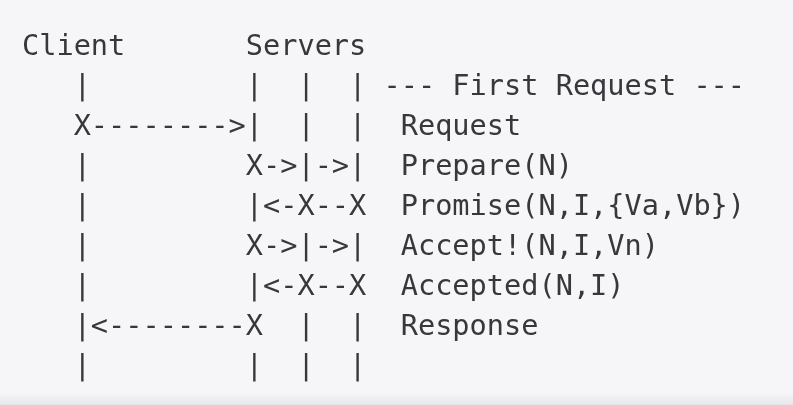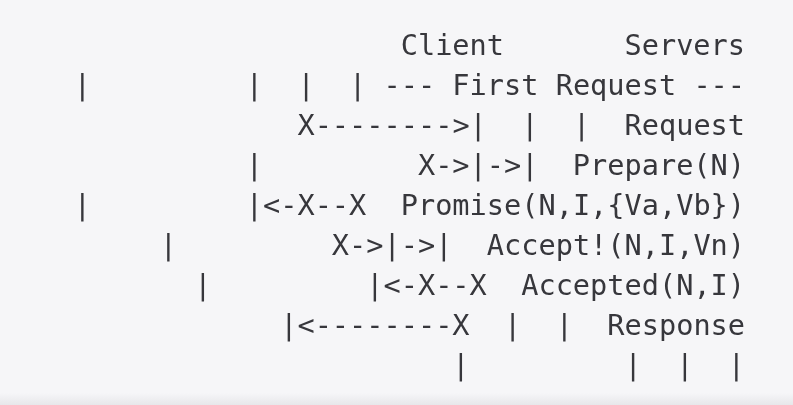--- a/index.html
+++ b/index.html
@@ -28,21 +28,20 @@
     font-family: "DejaVu Sans Mono", "Liberation Mono", monospace;
     font-size: 28.6px;
     line-height: 40px;
     color: #37373c;
     white-space: pre;
     font-weight: 500;
   }
   pre.ascii span.line {
     display: block;
     height: 40px;
-    text-align: right;
   }
   .bottom-strip {
     position: absolute;
     left: 0;
     bottom: 0;
     width: 793px;
     height: 12px;
     background: linear-gradient(to bottom, #f6f6f8, #e7e7ea);
   }
 </style>

